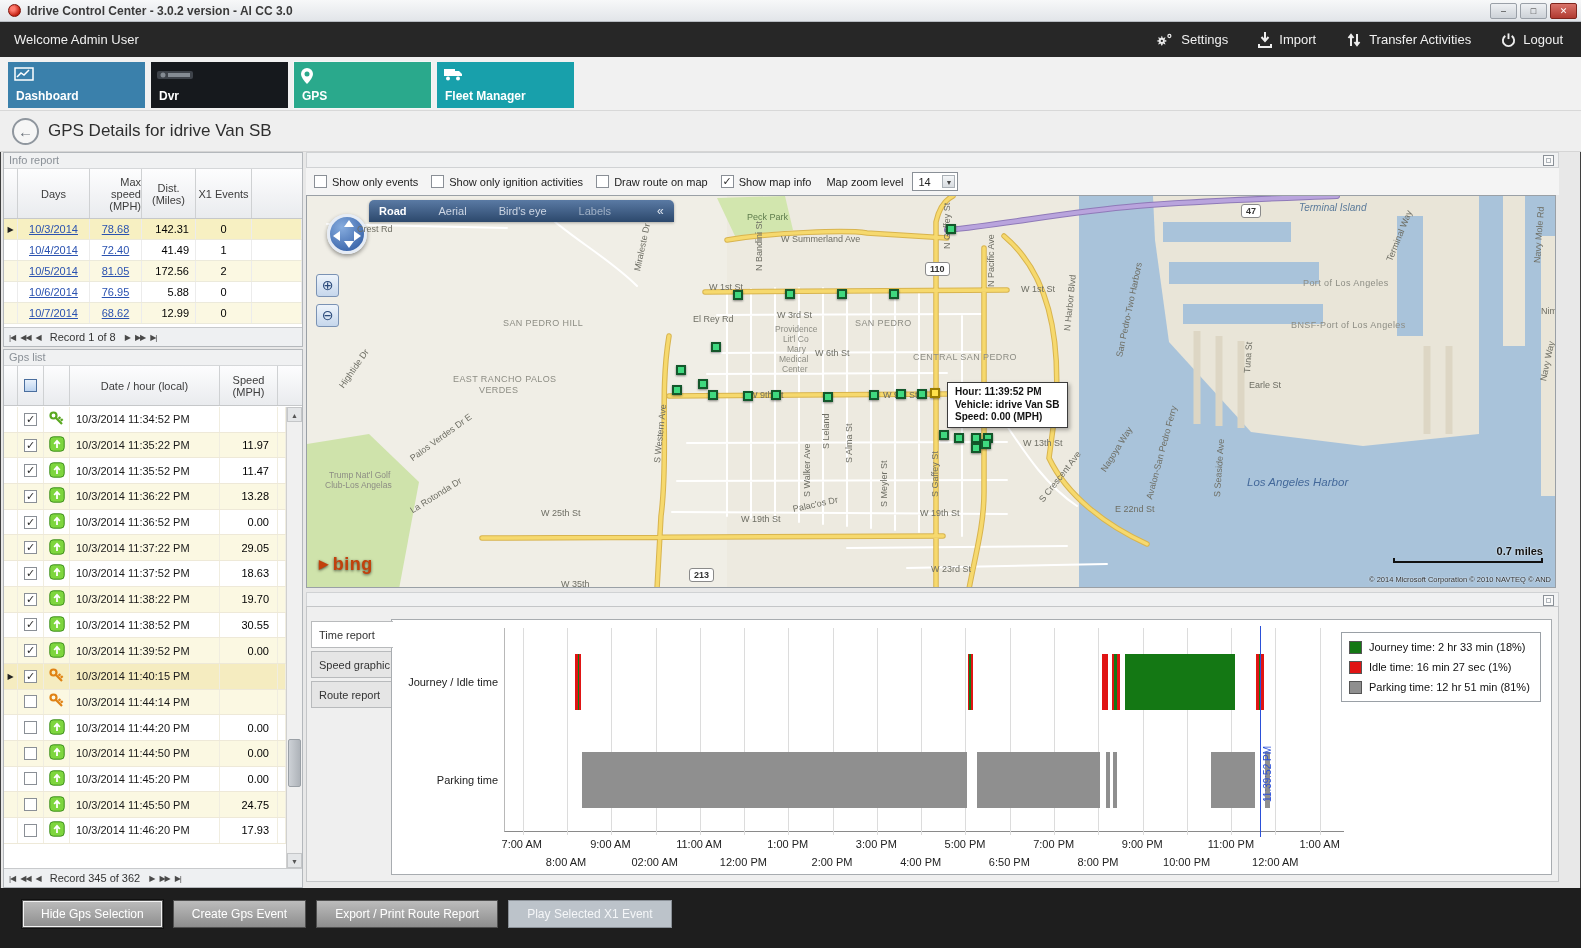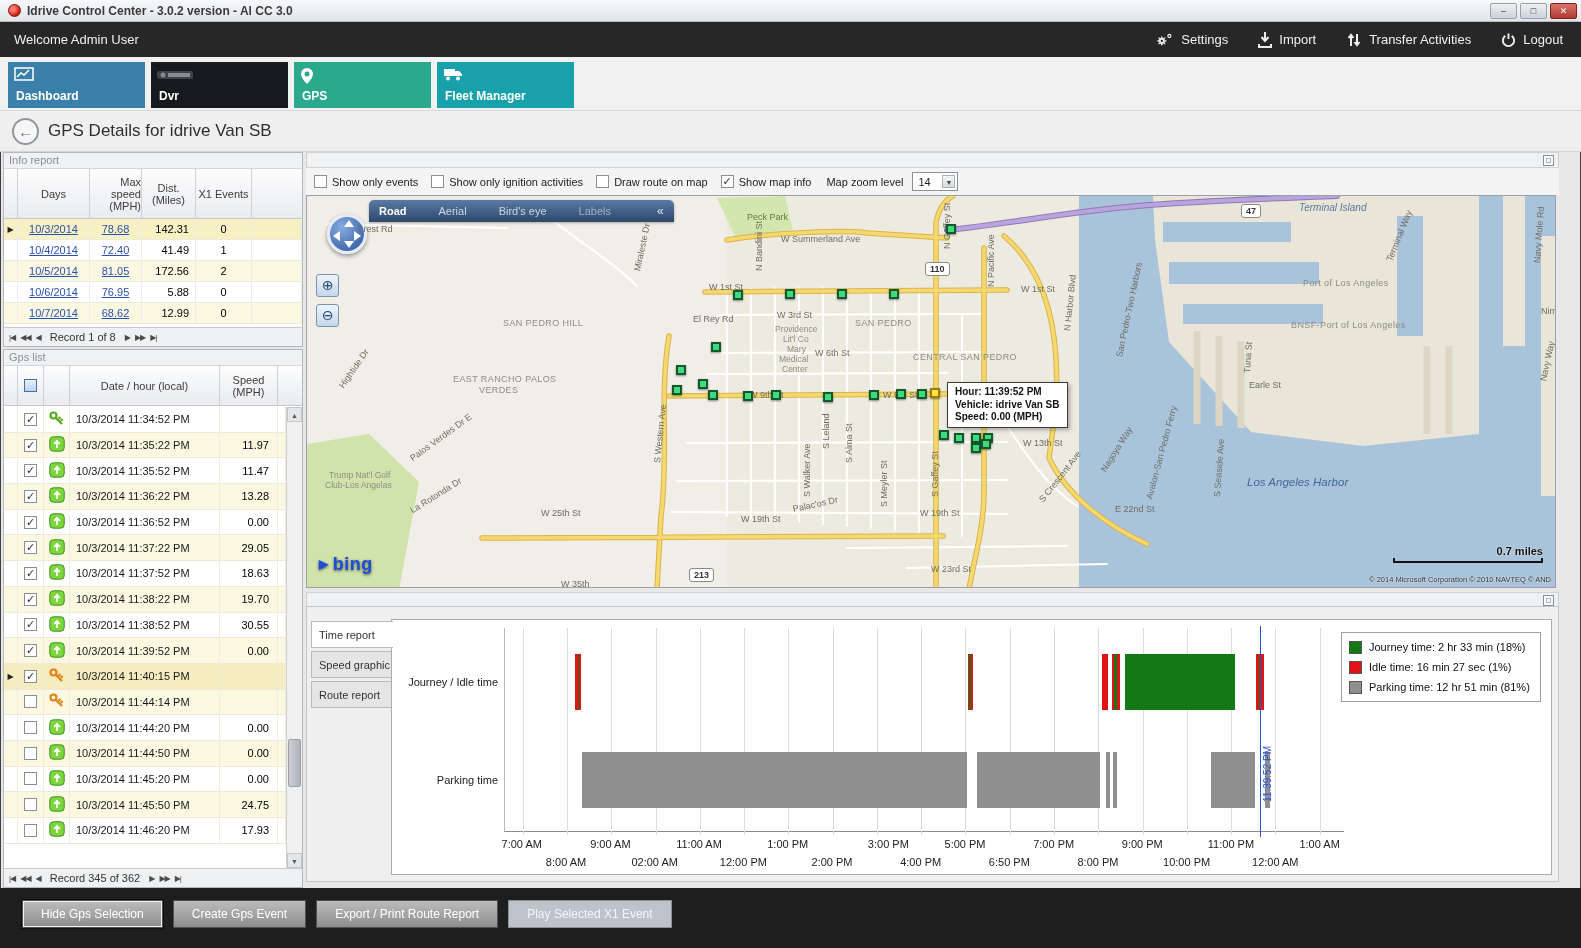--- a/index.html
+++ b/index.html
@@ -146,21 +146,21 @@
     background:radial-gradient(circle at 35% 30%,#86acde,#28549e); border:3px solid #e6ecf5;
     box-shadow:0 2px 4px rgba(0,0,0,.4); }
   .cArr { position:absolute; width:0; height:0; }
   .cArr.n { left:14px; top:3px; border-left:5px solid transparent; border-right:5px solid transparent; border-bottom:7px solid #fff; }
   .cArr.s { left:14px; bottom:3px; border-left:5px solid transparent; border-right:5px solid transparent; border-top:7px solid #fff; }
   .cArr.w { left:3px; top:14px; border-top:5px solid transparent; border-bottom:5px solid transparent; border-right:7px solid #fff; }
   .cArr.e { right:3px; top:14px; border-top:5px solid transparent; border-bottom:5px solid transparent; border-left:7px solid #fff; }
   .mzoom { position:absolute; left:9px; width:23px; height:23px; background:linear-gradient(#eef4fb,#c6d7ec);
     border:1px solid #7a92b4; border-radius:3px; color:#2b4a7a; font-size:14px; text-align:center; line-height:21px; }
   .mzoom.in { top:78px; } .mzoom.out { top:108px; }
-  .binglogo { position:absolute; left:12px; bottom:12px; color:#1d4ed8; font-size:18px; font-weight:bold;
+  .binglogo { position:absolute; left:12px; bottom:12px; color:#c2410c; font-size:18px; font-weight:bold;
     text-shadow:0 1px 3px rgba(0,0,0,.65); letter-spacing:.5px; }
   .binglogo::before { content:"▶"; font-size:12px; margin-right:4px; vertical-align:2px; }
   .mscale { position:absolute; right:12px; bottom:24px; text-align:right; }
   .mscale .txt { font-size:11px; font-weight:bold; color:#111; text-shadow:0 0 2px #fff; }
   .mscale .bar { width:150px; height:5px; border-bottom:2px solid #111; border-left:2px solid #111; border-right:2px solid #111; margin-top:1px; }
   .attrib { position:absolute; right:4px; bottom:3px; font-size:7.5px; color:#333; text-shadow:0 0 2px #fff; }
 
   
   .timereport { position:absolute; left:306px; top:606px; width:1253px; height:276px; background:#efefef;
     border:1px solid #c4c6c8; }
@@ -878,21 +878,21 @@
           <div class="seg" style="left: 90.6069%; width: 0.527704%; background: rgb(143, 143, 143);"></div>
         </div>
         <div class="cursorline" style="left: 90.0475%;"></div>
         <div class="cursorlab" style="left: calc(90.0475% + 2px);">11:39:52 PM</div>
       </div>
     <div class="xaxis top">
         <span class="xlab" style="left: 2.11082%;">7:00 AM</span>
         <span class="xlab" style="left: 12.6649%;">9:00 AM</span>
         <span class="xlab" style="left: 23.219%;">11:00 AM</span>
         <span class="xlab" style="left: 33.7731%;">1:00 PM</span>
-        <span class="xlab" style="left: 44.3272%; margin-left: 12px;">3:00 PM</span>
+        <span class="xlab" style="left: 44.3272%;">3:00 PM</span>
         <span class="xlab" style="left: 54.8813%;">5:00 PM</span>
         <span class="xlab" style="left: 65.4354%;">7:00 PM</span>
         <span class="xlab" style="left: 75.9894%;">9:00 PM</span>
         <span class="xlab" style="left: 86.5435%;">11:00 PM</span>
         <span class="xlab" style="left: 97.0976%;">1:00 AM</span>
       </div>
     <div class="xaxis bot">
         <span class="xlab" style="left: 7.38786%;">8:00 AM</span>
         <span class="xlab" style="left: 17.942%;">02:00 AM</span>
         <span class="xlab" style="left: 28.496%;">12:00 PM</span>

